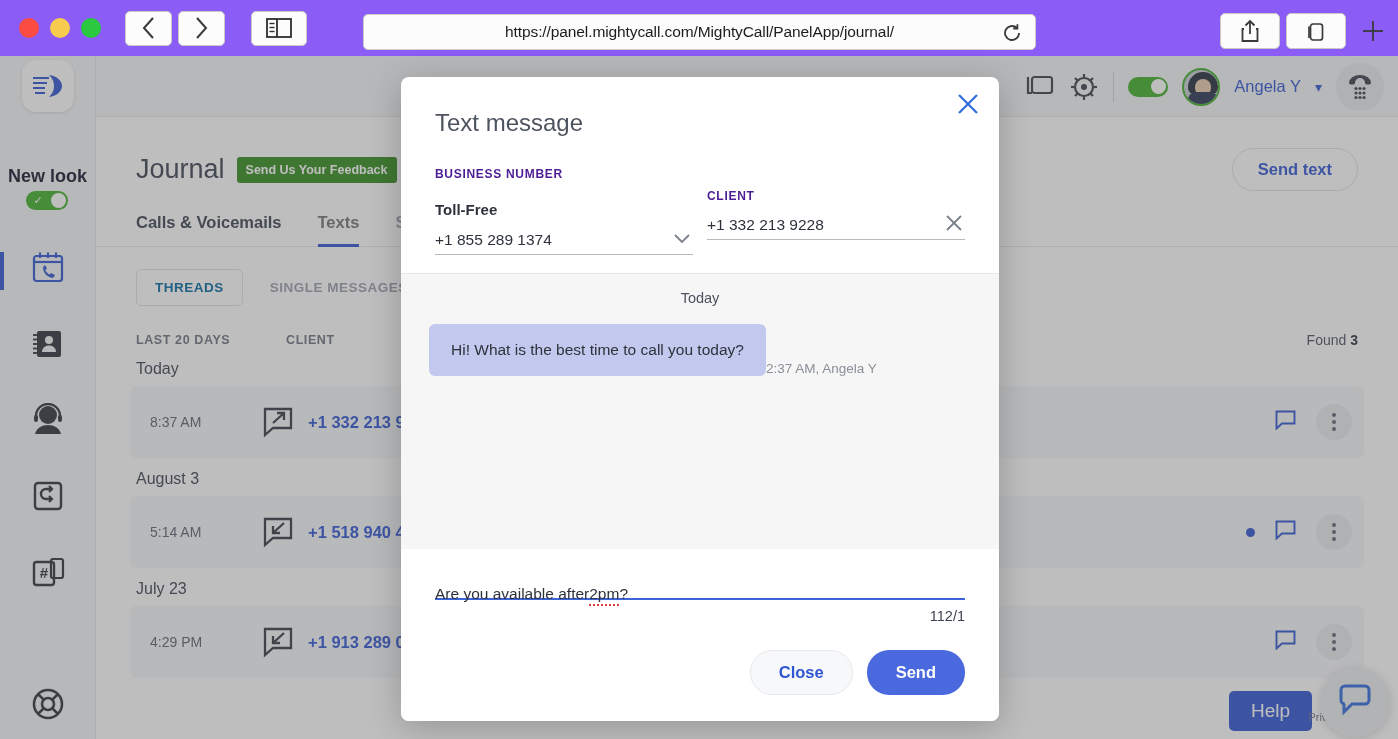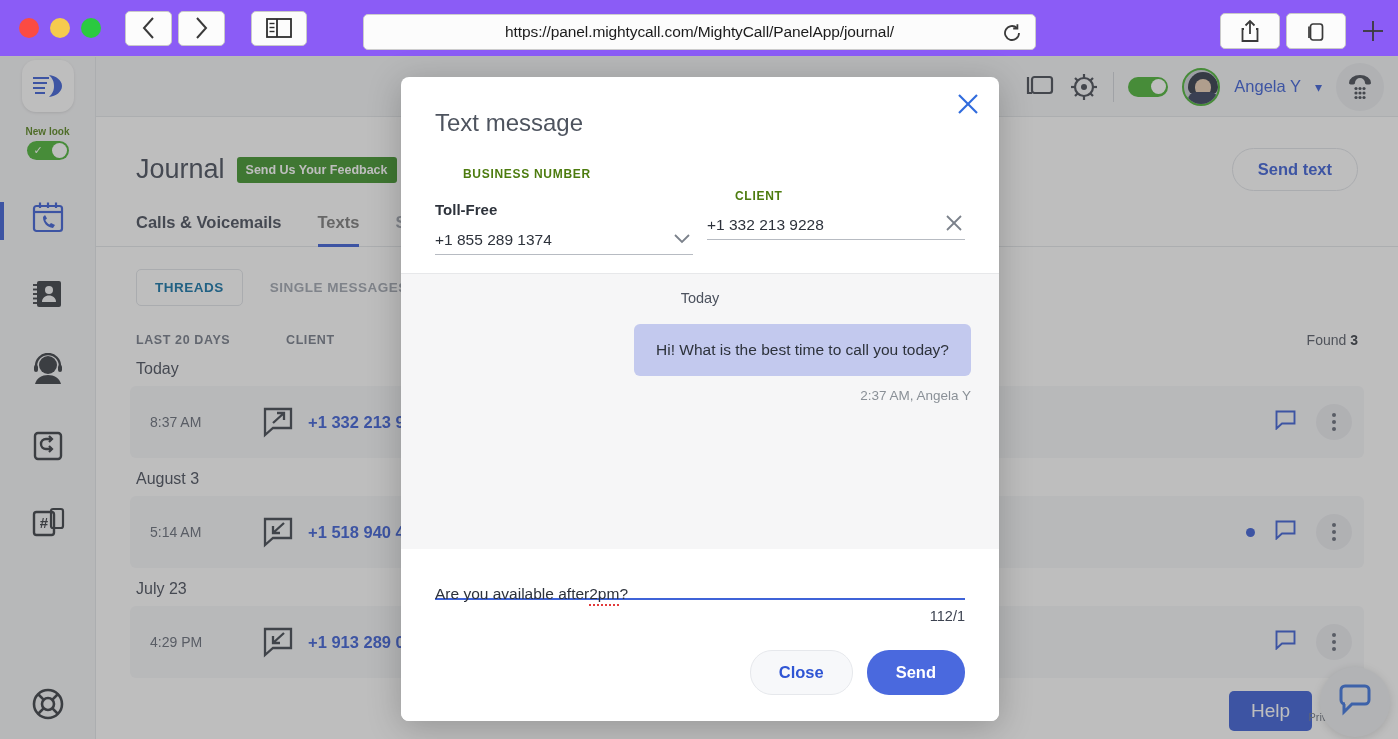--- a/index.html
+++ b/index.html
@@ -61,21 +61,21 @@
     position: absolute; left: 0; top: 0; width: 96px; height: 682px;
     background: #f4f5f7; border-right: 1px solid #e3e5e9;
     display: flex; flex-direction: column; align-items: center;
   }
   .logo-wrap {
     width: 52px; height: 52px; margin-top: 3px; border-radius: 14px;
     background: #ffffff; box-shadow: 0 1px 3px rgba(0,0,0,.12);
     display: flex; align-items: center; justify-content: center;
   }
   .newlook { margin-top: 14px; text-align: center; }
-  .newlook-label { font-size: 10px; font-weight: bold; color: #4d7c0f; }
+  .newlook-label { font-size: 18px; font-weight: bold; color: #0f172a; margin-top: 40px; }
   .toggle-green {
     margin: 4px auto 0; width: 42px; height: 19px; border-radius: 10px;
     background: #3fae29; position: relative;
   }
   .toggle-green .knob { position: absolute; right: 2px; top: 2px; width: 15px; height: 15px; border-radius: 50%; background: #fff; }
   .toggle-green .chk { position: absolute; left: 7px; top: 3px; color: #fff; font-size: 11px; line-height: 13px; }
 
   .nav-icons { margin-top: 22px; display: flex; flex-direction: column; align-items: center; width: 100%; }
   .nav-item {
     width: 100%; height: 76px; display: flex; align-items: center; justify-content: center;
@@ -183,36 +183,36 @@
     display: flex; flex-direction: column; overflow: hidden;
   }
   .modal-close {
     position: absolute; right: 10px; top: 6px; width: 42px; height: 42px;
     display: flex; align-items: center; justify-content: center; color: #2f6bdd;
   }
   .modal-top { padding: 32px 34px 0 34px; }
   .modal-title { font-size: 24px; color: #4e545f; font-weight: normal; }
   .fields { display: flex; gap: 14px; margin-top: 30px; }
   .field { flex: 1; }
-  .field-label { font-size: 12px; font-weight: bold; letter-spacing: .7px; color: #4d7c0f; margin-left: 28px; }
+  .field-label { font-size: 12px; font-weight: bold; letter-spacing: .7px; color: #4c1d95; }
   .field-sub { font-size: 15px; font-weight: bold; color: #2d323b; margin-top: 20px; }
   .field-input {
     margin-top: 7px; border-bottom: 1px solid #b7bbc2; height: 30px;
     display: flex; align-items: center; position: relative;
   }
   .field-value { font-size: 15.5px; color: #2d323b; }
   .field-icon { position: absolute; right: 2px; color: #7b818b; }
   .field.client { padding-top: 22px; }
 
   .thread {
     flex: 1; margin-top: 18px; background: #f6f6f7; border-top: 1px solid #e7e8ea;
     padding: 16px 28px 0 28px; overflow: hidden;
   }
   .thread-day { text-align: center; font-size: 14.5px; color: #4c525e; margin-bottom: 18px; }
-  .bubble-wrap { display: flex; flex-direction: column; align-items: flex-end; }
+  .bubble-wrap { display: flex; flex-direction: row; align-items: flex-end; }
   .bubble {
     background: #c3c9ee; color: #2d323b; font-size: 15.5px;
     border-radius: 6px; padding: 17px 22px; max-width: 500px;
   }
   .bubble-meta { font-size: 13.5px; color: #8a9097; margin-top: 12px; }
 
   .composer { background: #fff; padding: 20px 34px 0 34px; height: 172px; position: relative; }
   .composer-input {
     border-bottom: 2px solid #3f63d8; height: 31px; display: flex; align-items: flex-start;
   }

